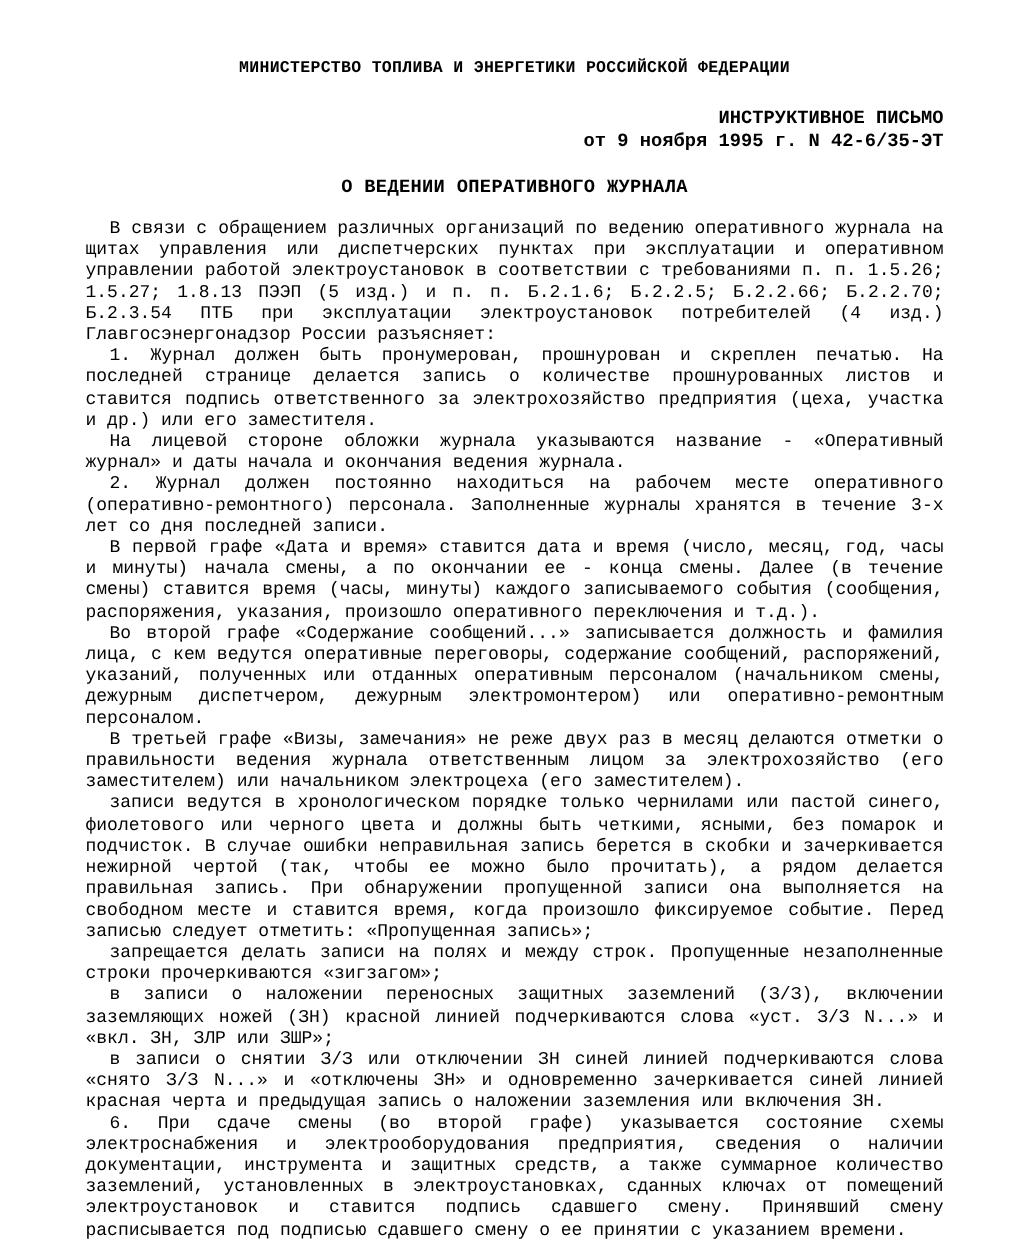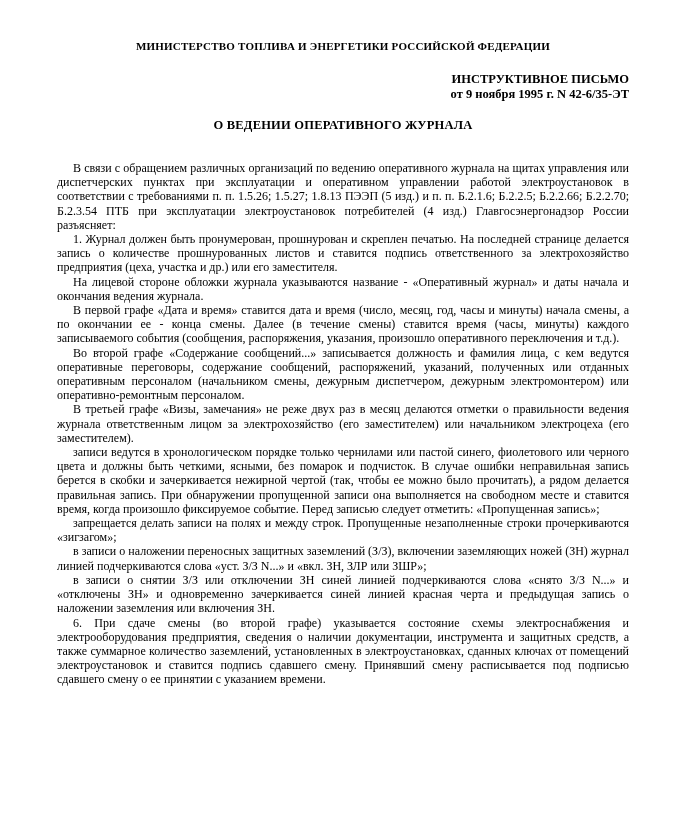--- a/index.html
+++ b/index.html
@@ -7,21 +7,21 @@
     padding: 0;
     background: #ffffff;
   }
   .page {
     position: relative;
     width: 681px;
     height: 840px;
     background: #ffffff;
     box-sizing: border-box;
     padding: 40px 52px 0 57px;
-    font-family: Liberation Serif, serif;
+    font-family: Liberation Mono, monospace;
     color: #000000;
     overflow: hidden;
   }
   .ministry {
     text-align: center;
     font-weight: bold;
     font-size: 11px;
     line-height: 13px;
     letter-spacing: 0.2px;
   }
@@ -34,21 +34,21 @@
   }
   .doc-title {
     margin-top: 16px;
     text-align: center;
     font-weight: bold;
     font-size: 12.5px;
     line-height: 15px;
     letter-spacing: 0.2px;
   }
   .doc-body {
-    margin-top: 28px;
+    margin-top: 12px;
   }
   .para {
     margin: 0;
     text-indent: 16px;
     text-align: justify;
     font-size: 12px;
     line-height: 14.2px;
   }
 </style>
 </head>
@@ -60,22 +60,23 @@
     <div class="doc-type-block">
       <div class="doc-type">ИНСТРУКТИВНОЕ ПИСЬМО</div>
       <div class="doc-date">от 9 ноября 1995 г. N 42-6/35-ЭТ</div>
     </div>
     <div class="doc-title">О ВЕДЕНИИ ОПЕРАТИВНОГО ЖУРНАЛА</div>
   </div>
   <div class="doc-body">
       <p class="para">В связи с обращением различных организаций по ведению оперативного журнала на щитах управления или диспетчерских пунктах при эксплуатации и оперативном управлении работой электроустановок в соответствии с требованиями п. п. 1.5.26; 1.5.27; 1.8.13 ПЭЭП (5 изд.) и п. п. Б.2.1.6; Б.2.2.5; Б.2.2.66; Б.2.2.70; Б.2.3.54 ПТБ при эксплуатации электроустановок потребителей (4 изд.) Главгосэнергонадзор России разъясняет:</p>
       <p class="para">1. Журнал должен быть пронумерован, прошнурован и скреплен печатью. На последней странице делается запись о количестве прошнурованных листов и ставится подпись ответственного за электрохозяйство предприятия (цеха, участка и др.) или его заместителя.</p>
       <p class="para">На лицевой стороне обложки журнала указываются название - «Оперативный журнал» и даты начала и окончания ведения журнала.</p>
+      <p class="para">2. Журнал должен постоянно находиться на рабочем месте оперативного (оперативно-ремонтного) персонала. Заполненные журналы хранятся в течение 3-х лет со дня последней записи.</p>
       <p class="para">В первой графе «Дата и время» ставится дата и время (число, месяц, год, часы и минуты) начала смены, а по окончании ее - конца смены. Далее (в течение смены) ставится время (часы, минуты) каждого записываемого события (сообщения, распоряжения, указания, произошло оперативного переключения и т.д.).</p>
       <p class="para">Во второй графе «Содержание сообщений...» записывается должность и фамилия лица, с кем ведутся оперативные переговоры, содержание сообщений, распоряжений, указаний, полученных или отданных оперативным персоналом (начальником смены, дежурным диспетчером, дежурным электромонтером) или оперативно-ремонтным персоналом.</p>
       <p class="para">В третьей графе «Визы, замечания» не реже двух раз в месяц делаются отметки о правильности ведения журнала ответственным лицом за электрохозяйство (его заместителем) или начальником электроцеха (его заместителем).</p>
       <p class="para">записи ведутся в хронологическом порядке только чернилами или пастой синего, фиолетового или черного цвета и должны быть четкими, ясными, без помарок и подчисток. В случае ошибки неправильная запись берется в скобки и зачеркивается нежирной чертой (так, чтобы ее можно было прочитать), а рядом делается правильная запись. При обнаружении пропущенной записи она выполняется на свободном месте и ставится время, когда произошло фиксируемое событие. Перед записью следует отметить: «Пропущенная запись»;</p>
       <p class="para">запрещается делать записи на полях и между строк. Пропущенные незаполненные строки прочеркиваются «зигзагом»;</p>
-      <p class="para">в записи о наложении переносных защитных заземлений (З/З), включении заземляющих ножей (ЗН) журнал линией подчеркиваются слова «уст. З/З N...» и «вкл. ЗН, ЗЛР или ЗШР»;</p>
+      <p class="para">в записи о наложении переносных защитных заземлений (З/З), включении заземляющих ножей (ЗН) красной линией подчеркиваются слова «уст. З/З N...» и «вкл. ЗН, ЗЛР или ЗШР»;</p>
       <p class="para">в записи о снятии З/З или отключении ЗН синей линией подчеркиваются слова «снято З/З N...» и «отключены ЗН» и одновременно зачеркивается синей линией красная черта и предыдущая запись о наложении заземления или включения ЗН.</p>
       <p class="para">6. При сдаче смены (во второй графе) указывается состояние схемы электроснабжения и электрооборудования предприятия, сведения о наличии документации, инструмента и защитных средств, а также суммарное количество заземлений, установленных в электроустановках, сданных ключах от помещений электроустановок и ставится подпись сдавшего смену. Принявший смену расписывается под подписью сдавшего смену о ее принятии с указанием времени.</p>
     </div>
 </div>
 
 </body></html>

